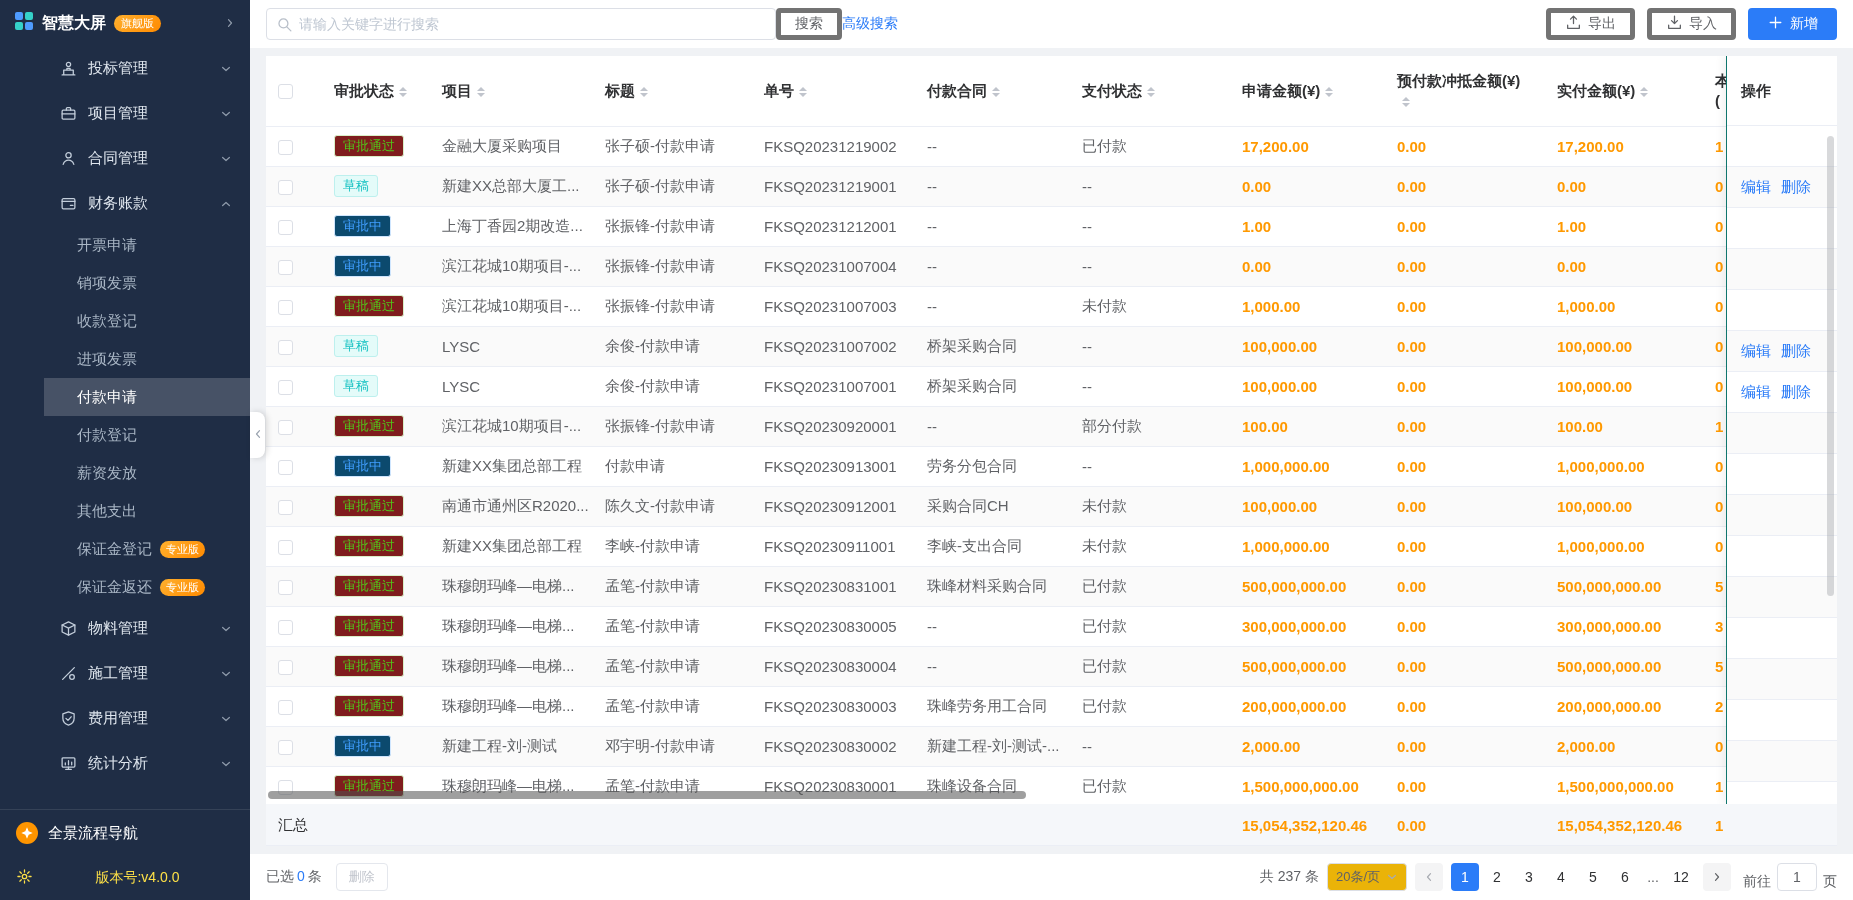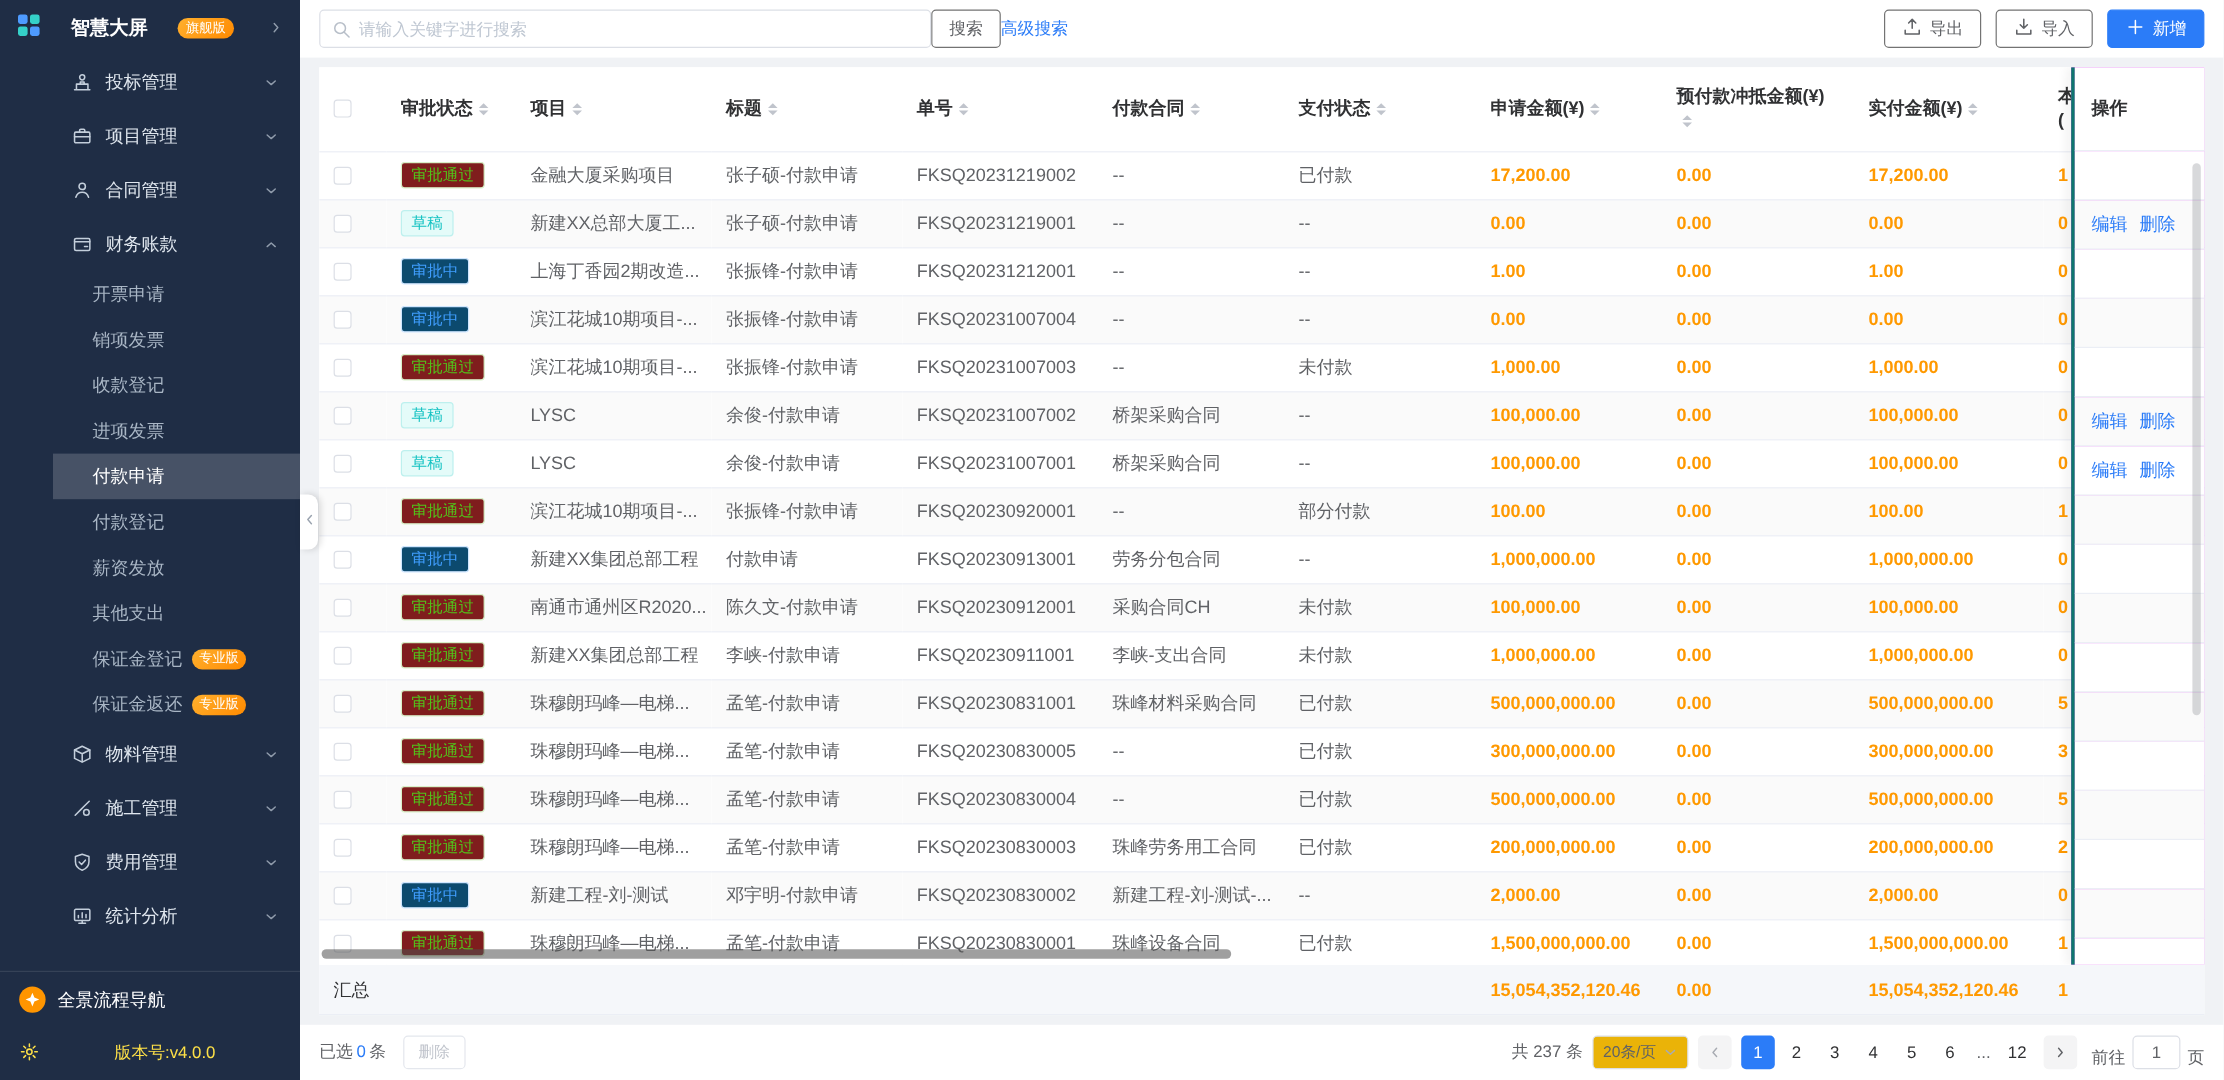--- a/index.html
+++ b/index.html
@@ -2,21 +2,21 @@
 <html style="--accent: #2b7cf8; --amount: #ff9900; --success: #52c41a; --draft: #13c2c2; --processing: #409eff; --sidebar_bg: #1f2d45;"><head>
 <meta charset="utf-8">
 <style>
   * { margin:0; padding:0; box-sizing:border-box; }
   html,body { width:1853px; height:900px; overflow:hidden; }
   body { font-family:"Liberation Sans","DejaVu Sans",sans-serif; background:#f0f2f5; color:#606266; }
   .app { display:flex; width:1853px; height:900px; }
 
   
   .sidebar { width:250px; flex:0 0 250px; background:var(--sidebar_bg,#1f2d45); display:flex; flex-direction:column; position:relative; z-index:5; }
-  .logo-row { height:46px; display:flex; align-items:center; gap:25px; padding:0 14px; cursor:pointer; }
+  .logo-row { height:46px; display:flex; align-items:center; gap:8px; padding:0 14px; cursor:pointer; }
   .logo-label { color:#fff; font-size:16px; font-weight:bold; }
   .logo-badge { background:linear-gradient(135deg,#ffb02e,#ff8a00); color:#fff; font-size:11px; padding:1px 7px; border-radius:9px; white-space:nowrap; }
   .logo-chev { margin-left:auto; color:#8f9bab; display:flex; }
   .side-nav { flex:1 1 auto; overflow:hidden;margin-left:44px; }
   .side-item { height:45px; display:flex; align-items:center; gap:10px; padding:0 18px 0 16px; font-size:15px; color:#dfe6ee; cursor:pointer; }
   .side-item .sicon { width:18px; display:flex; color:#c3cedb; }
   .side-item .chev { margin-left:auto; color:#8f9bab; display:flex; }
   .sub-item { height:38px; display:flex; align-items:center; gap:8px; padding-left:33px; font-size:15px; color:#a9b6c5; cursor:pointer; }
   .sub-item.active { background:rgba(255,255,255,0.18); color:#fff; }
   .pro-badge { background:linear-gradient(135deg,#ffb02e,#ff8a00); color:#fff; font-size:11px; padding:1px 6px; border-radius:9px; line-height:15px; }
@@ -28,21 +28,21 @@
   .version-text { flex:1; text-align:center; }
   .collapse-handle { position:absolute; left:250px; top:412px; width:15px; height:46px; background:#fff; border-radius:0 8px 8px 0; box-shadow:2px 0 6px rgba(0,0,0,0.15); display:flex; align-items:center; justify-content:center; color:#9aa3af; cursor:pointer; z-index:6; }
 
   
   .main { flex:1 1 auto; min-width:0; display:flex; flex-direction:column; }
   .toolbar { height:48px; background:#fff; display:flex; align-items:center; gap:0; padding:0 16px; }
   .search-box { position:relative; width:510px; }
   .search-box input { width:100%; height:32px; border:1px solid #dcdfe6; border-radius:4px; padding:0 10px 0 32px; font-size:14px; color:#606266; outline:none; background:#fff; }
   .search-box input::placeholder { color:#bfc7d2; }
   .search-ic { position:absolute; left:10px; top:8px; color:#b8bfc9; display:flex; }
-  .btn { height:32px; padding:0 14px; background:#fff; border:1px solid #737373; border-radius:4px; font-size:14px; color:#606266; display:inline-flex; align-items:center; gap:6px; cursor:pointer; white-space:nowrap; }
+  .btn { height:32px; padding:0 14px; background:#fff; border:5px solid #737373; border-radius:4px; font-size:14px; color:#606266; display:inline-flex; align-items:center; gap:6px; cursor:pointer; white-space:nowrap; }
   .btn.primary { background:var(--accent,#2b7cf8); border-color:var(--accent,#2b7cf8); color:#fff; }
   .link { color:var(--accent,#2b7cf8); font-size:14px; cursor:pointer; white-space:nowrap; }
   .toolbar-right { margin-left:auto; display:flex; gap:12px; }
 
   
   .card { margin:8px 16px 0; background:#fff; position:relative; }
   .table-viewport { position:relative; overflow:hidden; height:748px; }
   table { border-collapse:collapse; table-layout:fixed; width:1587px; }
   th,td { padding:0 12px; border-bottom:1px solid #ebeef5; font-size:15px; text-align:left; overflow:hidden; white-space:nowrap; }
   thead th { height:70px; color:#303133; font-weight:600; background:#fff; vertical-align:middle; white-space:normal; line-height:1.35; }
@@ -53,21 +53,21 @@
   .sort { display:inline-flex; flex-direction:column; vertical-align:middle; margin-left:5px; cursor:pointer; }
   .caret { width:0; height:0; border:4px solid transparent; display:block; margin:1px 0; }
   .caret.up { border-bottom-color:#c0c4cc; border-top-width:0; }
   .caret.down { border-top-color:#c0c4cc; border-bottom-width:0; }
   .cb { width:15px; height:15px; border:1px solid #dcdfe6; border-radius:3px; background:#fff; display:inline-block; vertical-align:middle; cursor:pointer; }
   .badge { display:inline-block; height:22px; line-height:20px; padding:0 8px; border-radius:3px; font-size:13px; border:1px solid transparent; }
   .badge.success { color:var(--success,#52c41a); background:#7f1d1d; border-color:#d8f0c8; }
   .badge.draft { color:var(--draft,#13c2c2); background:#e4fbf9; border-color:#bdf0ee; }
   .badge.processing { color:var(--processing,#409eff); background:#0c4a6e; border-color:#cfe6ff; }
 
-  .ops-col { position:absolute; top:0; right:0; width:111px; height:100%; background:#d946ef; border-left:3px solid #0f766e; box-shadow:-4px 0 8px rgba(0,0,0,0.05); }
+  .ops-col { position:absolute; top:0; right:0; width:111px; height:100%; background:#5eead4; border-left:1px solid #0f766e; box-shadow:-4px 0 8px rgba(0,0,0,0.05); }
   .ops-header { height:70px; line-height:70px; padding-left:14px; font-size:15px; font-weight:600; color:#303133; border-bottom:1px solid #ebeef5; background:#fff; }
   .ops-cell { height:41px; border-bottom:1px solid #ebeef5; display:flex; align-items:center; gap:10px; padding-left:14px; font-size:15px; background:#fff; }
   .ops-cell.stripe { background:#fafafa; }
   .ops-cell .link { font-size:15px; }
 
   .hscroll-thumb { position:absolute; left:2px; bottom:5px; width:758px; height:8px; border-radius:4px; background:rgba(80,80,80,0.55); cursor:pointer; }
   .vscroll-thumb { position:absolute; right:3px; top:80px; width:7px; height:460px; border-radius:4px; background:rgba(144,147,153,0.35); cursor:pointer; }
 
   .summary-wrap { height:42px; background:#f5f7fa; overflow:hidden; border-bottom:1px solid #ebeef5; }
   .summary-wrap td { height:42px; border:none; background:transparent; color:#303133; }

